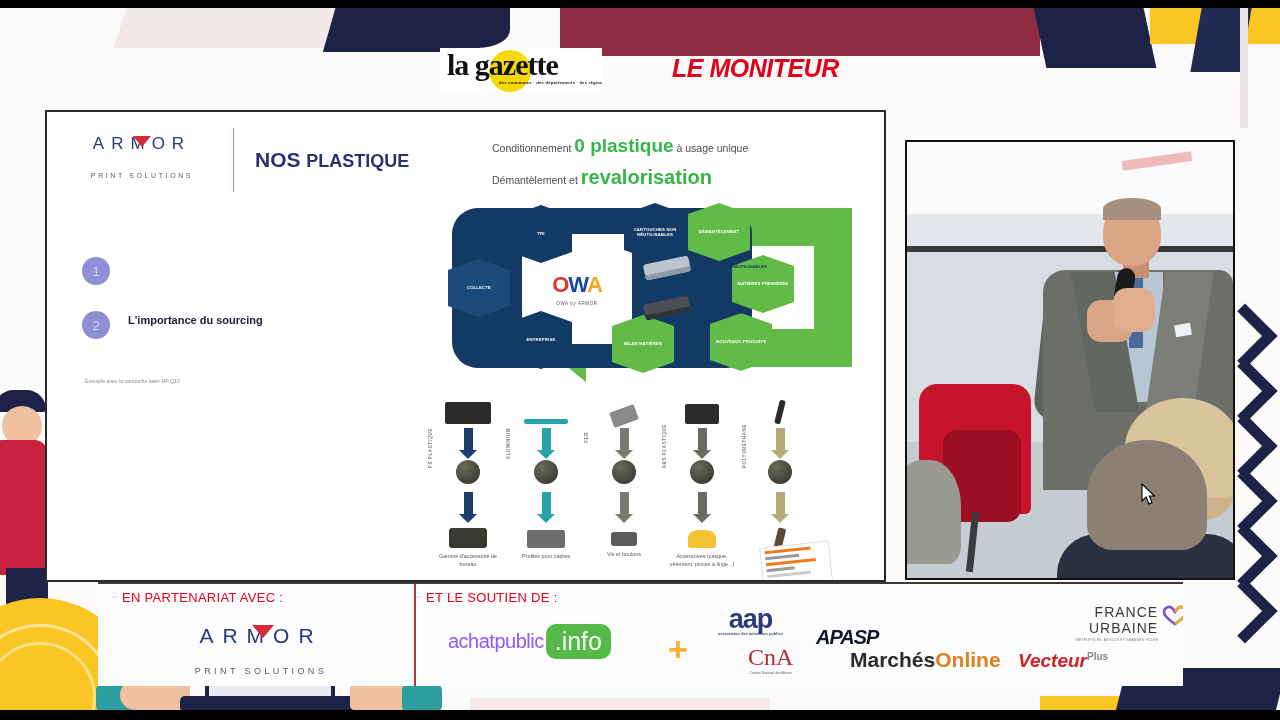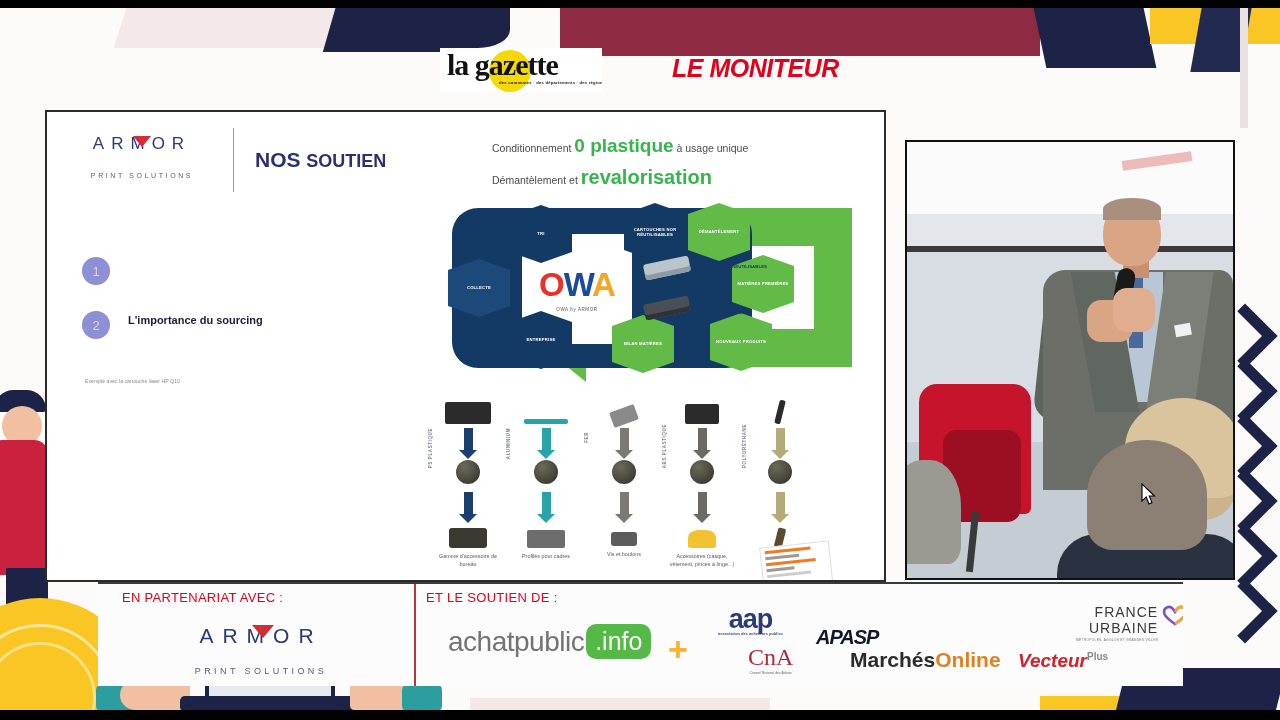--- a/index.html
+++ b/index.html
@@ -142,21 +142,21 @@
            border-top:34px solid transparent; border-bottom:34px solid transparent;
            border-right:42px solid #62bb46; }
 
   .navy-block { position:absolute; left:20px; top:4px; width:300px; height:160px;
                 background:#133a64; border-radius:26px; }
   .white-card { position:absolute; left:90px; top:30px; width:110px; height:110px;
                 background:#fff; border-radius:8px; display:flex;
                 align-items:center; justify-content:center; flex-direction:column; }
 
   
-  .owa { font-size:33px; font-weight:bold; letter-spacing:-1px; }
+  .owa { font-size:22px; font-weight:bold; letter-spacing:-1px; }
   .owa .o { color:#e8312a; } .owa .w { color:#1a4a9c; }
   .owa .a { color:#f5a623; }
   .owa-sub { font-size:4.5px; color:#555; margin-top:3px; letter-spacing:.6px; }
 
   
   .hex { position:absolute; width:62px; height:36px; background:#133a64;
          display:flex; align-items:center; justify-content:center; text-align:center; }
   .hex::before, .hex::after { content:""; position:absolute; left:0; width:0; height:0;
          border-left:31px solid transparent; border-right:31px solid transparent; }
   .hex::before { top:-11px; border-bottom:11px solid #133a64; }
@@ -277,21 +277,21 @@
   .pb-l1 { left:24px; top:8px; }
   .pb-l2 { left:328px; top:8px; }
 
   .armor2 { position:absolute; left:68px; top:42px; width:190px; text-align:center; }
   .armor2 .armor-word { font-size:21px; letter-spacing:9px; }
   .armor2 .armor-tri { left:86px; top:1px; border-left-width:11px;
                        border-right-width:11px; border-top-width:13px; }
   .armor2 .armor-sub { font-size:9px; letter-spacing:3.4px; }
 
   .ap { position:absolute; left:350px; top:42px; display:flex; align-items:center; }
-  .ap-text { font-size:28px; color:#737373; letter-spacing:-.5px; }
+  .ap-text { font-size:20px; color:#8b5cf6; letter-spacing:-.5px; }
   .ap-chip { background:#55b947; color:#fff; font-size:25px; border-radius:10px;
              padding:3px 9px; margin-left:2px; }
   .plus { position:absolute; left:570px; top:48px; color:#f9b233; font-size:34px;
           font-weight:bold; }
 
   .logo { position:absolute; text-align:center; }
   .aap { left:620px; top:22px; font-size:27px; color:#2b3a7a; font-weight:bold;
          letter-spacing:-1px; }
   .aap-sub { font-size:3.6px; color:#2b3a7a; letter-spacing:.2px; margin-top:-3px; }
   .apasp { left:718px; top:32px; font-size:20px; color:#0f172a; font-weight:bold;
@@ -377,21 +377,21 @@
 
   <div id="slide">
 
     <div class="armor-logo">
       <div class="armor-word">ARMOR</div>
       <div class="armor-tri"></div>
       <div class="armor-sub">PRINT SOLUTIONS</div>
     </div>
     <div class="hdr-divider"></div>
     <div class="slide-title">
-      <span>NOS </span><span class="small">SOUTIEN</span>
+      <span>NOS </span><span class="small">PLASTIQUE</span>
     </div>
 
     <div class="claims">
       <div class="claim">
         <span>Conditionnement </span><span class="big">0 plastique</span><span> à usage unique</span>
       </div>
       <div class="claim">
         <span>Démantèlement et </span><span class="big2">revalorisation</span>
       </div>
     </div>

